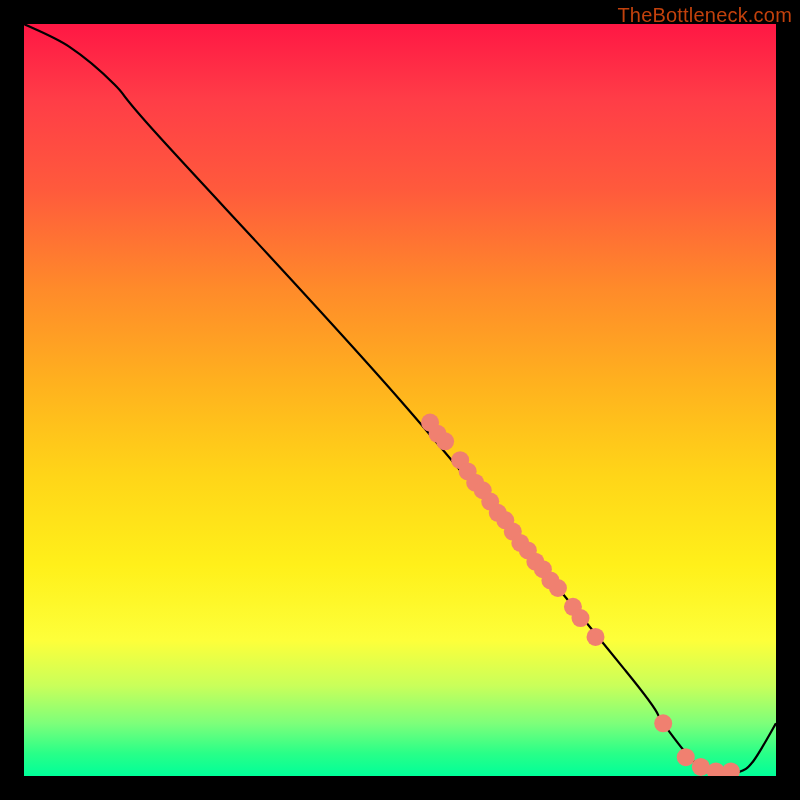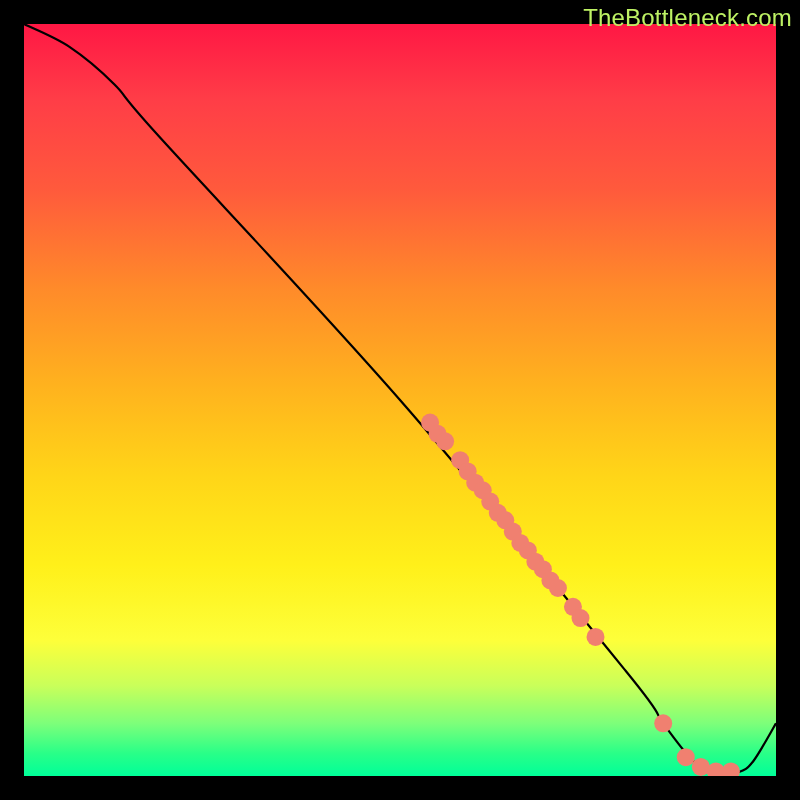--- a/index.html
+++ b/index.html
@@ -29,23 +29,23 @@
       #7dff7a 93%,
       #29ff88 97%,
       #00ff99 100%
     );
   }
   .watermark {
     position: absolute;
     top: 4px;
     right: 8px;
     font-family: Arial, Helvetica, sans-serif;
-    font-size: 24px;
+    font-size: 20px;
     font-weight: 400;
-    color: #bef264;
+    color: #c2410c;
     z-index: 10;
     letter-spacing: 0.2px;
   }
   svg.curve {
     position: absolute;
     left: 0;
     top: 0;
     width: 100%;
     height: 100%;
     z-index: 5;

